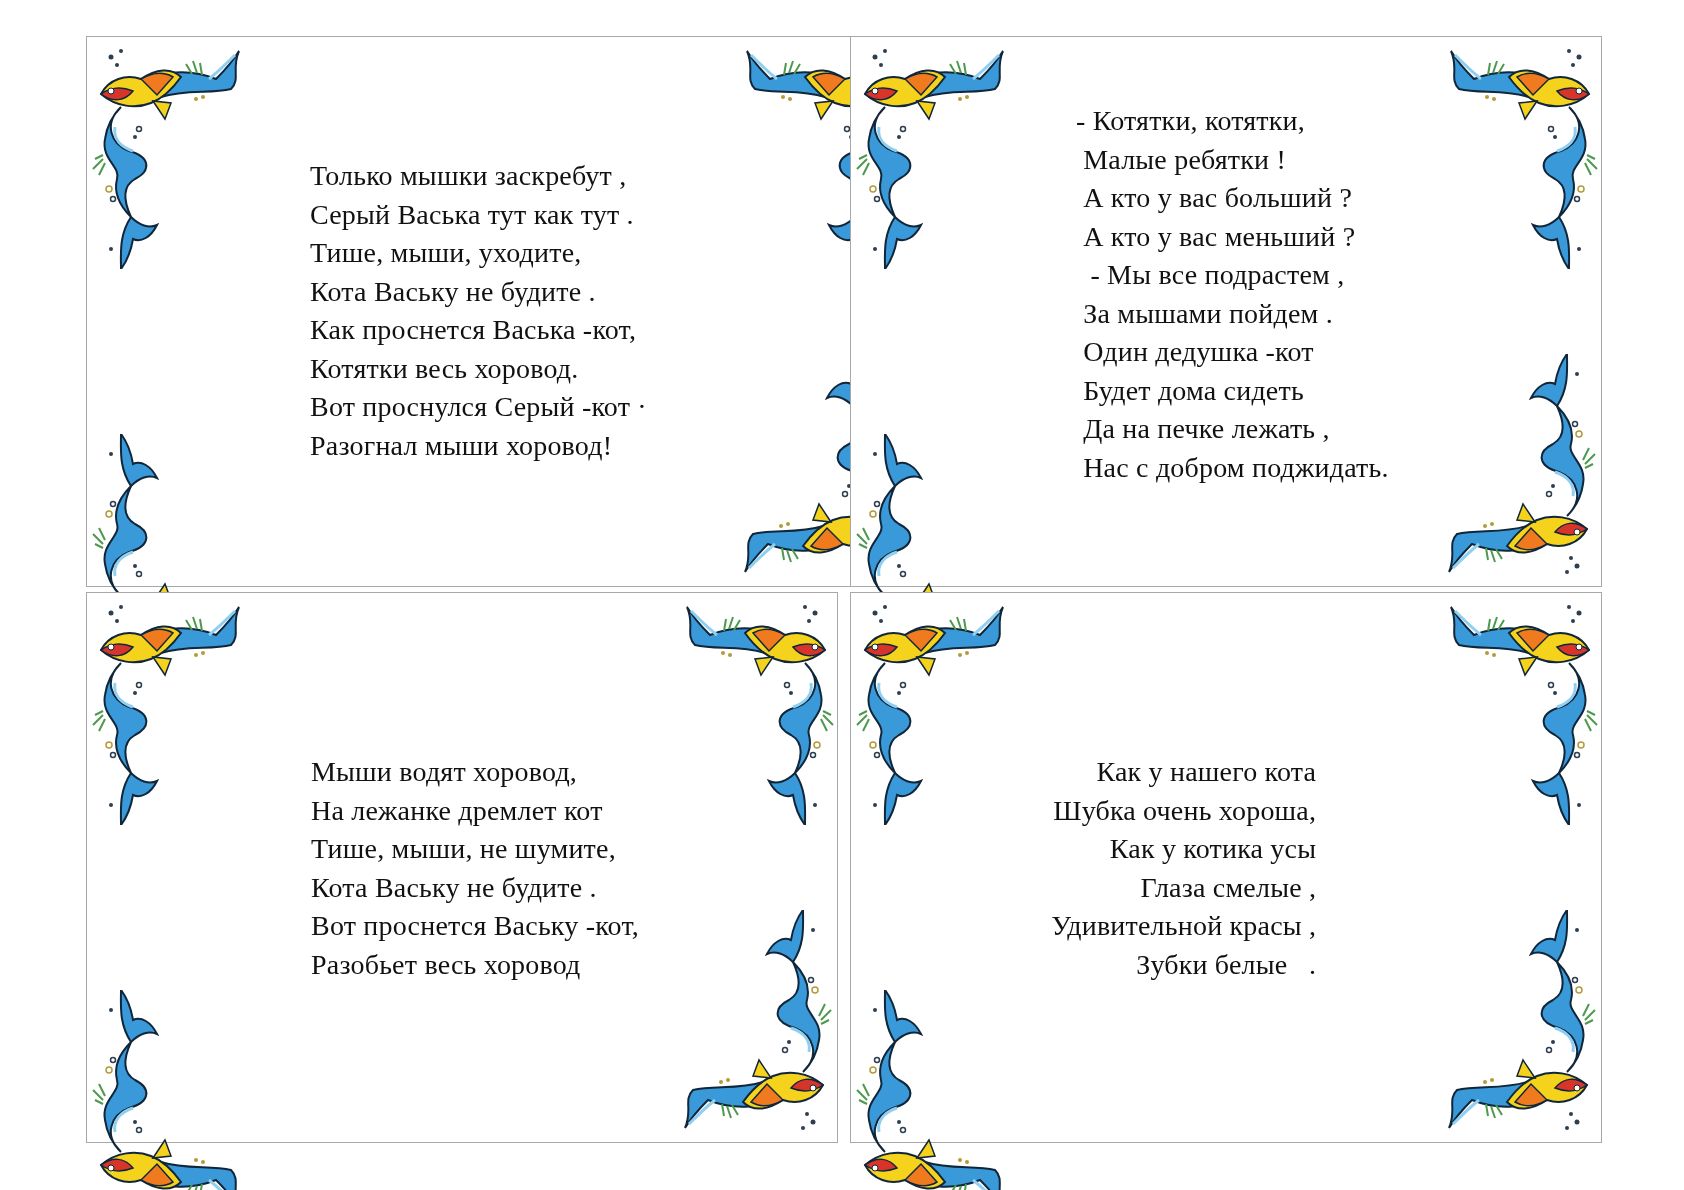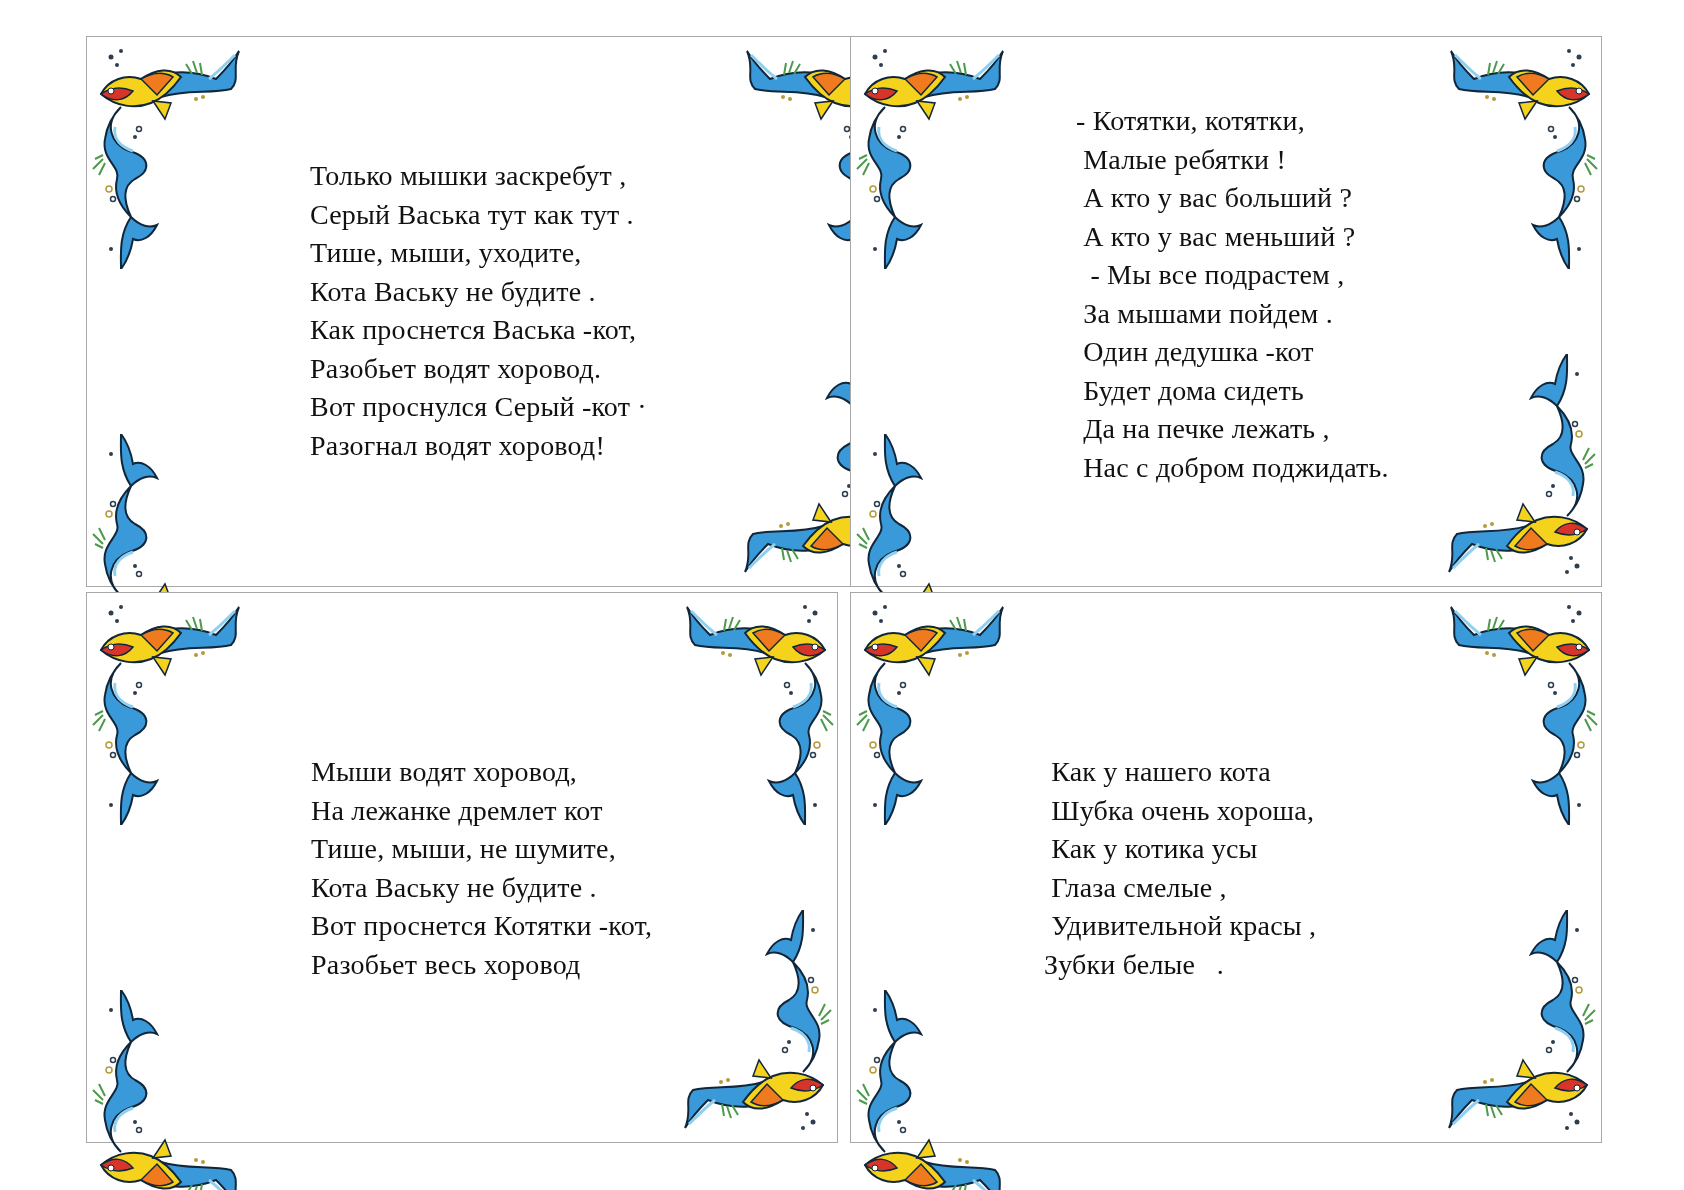--- a/index.html
+++ b/index.html
@@ -62,23 +62,23 @@
     </svg>
   <svg class="orn br" viewBox="0 0 150 230" style="transform:rotate(180deg);">
       <use href="#corner-ornament"></use>
     </svg>
   <ul class="poem" style="left:223px; top:120px;">
     <li>Только мышки заскребут ,</li>
     <li>Серый Васька тут как тут .</li>
     <li>Тише, мыши, уходите,</li>
     <li>Кота Ваську не будите .</li>
     <li>Как проснется Васька -кот,</li>
-    <li>Разобьет водят хоровод.</li>
+    <li>Котятки весь хоровод.</li>
     <li>Вот проснулся Серый -кот ·</li>
-    <li>Разогнал водят хоровод!</li>
+    <li>Разогнал мыши хоровод!</li>
   </ul>
 </div>
 
 <div class="card" style="left:850px; top:36px; width:752px; height:551px;">
   <svg class="orn tl" viewBox="0 0 150 230">
       <use href="#corner-ornament"></use>
     </svg>
   <svg class="orn tr" viewBox="0 0 150 230" style="transform:scaleX(-1);">
       <use href="#corner-ornament"></use>
     </svg>
@@ -113,26 +113,26 @@
       <use href="#corner-ornament"></use>
     </svg>
   <svg class="orn br" viewBox="0 0 150 230" style="transform:rotate(180deg);">
       <use href="#corner-ornament"></use>
     </svg>
   <ul class="poem" style="left:224px; top:160px;">
     <li>Мыши водят хоровод,</li>
     <li>На лежанке дремлет кот</li>
     <li>Тише, мыши, не шумите,</li>
     <li>Кота Ваську не будите .</li>
-    <li>Вот проснется Котятки -кот,</li>
+    <li>Вот проснется Ваську -кот,</li>
     <li>Разобьет весь хоровод</li>
   </ul>
 </div>
 
-<div class="card" style="left:850px; top:592px; width:752px; height:551px;">
+<div class="card" style="left:850px; top:592px; width:752px; height:551px;text-align:right;">
   <svg class="orn tl" viewBox="0 0 150 230">
       <use href="#corner-ornament"></use>
     </svg>
   <svg class="orn tr" viewBox="0 0 150 230" style="transform:scaleX(-1);">
       <use href="#corner-ornament"></use>
     </svg>
   <svg class="orn bl" viewBox="0 0 150 230" style="transform:scaleY(-1);">
       <use href="#corner-ornament"></use>
     </svg>
   <svg class="orn br" viewBox="0 0 150 230" style="transform:rotate(180deg);">

